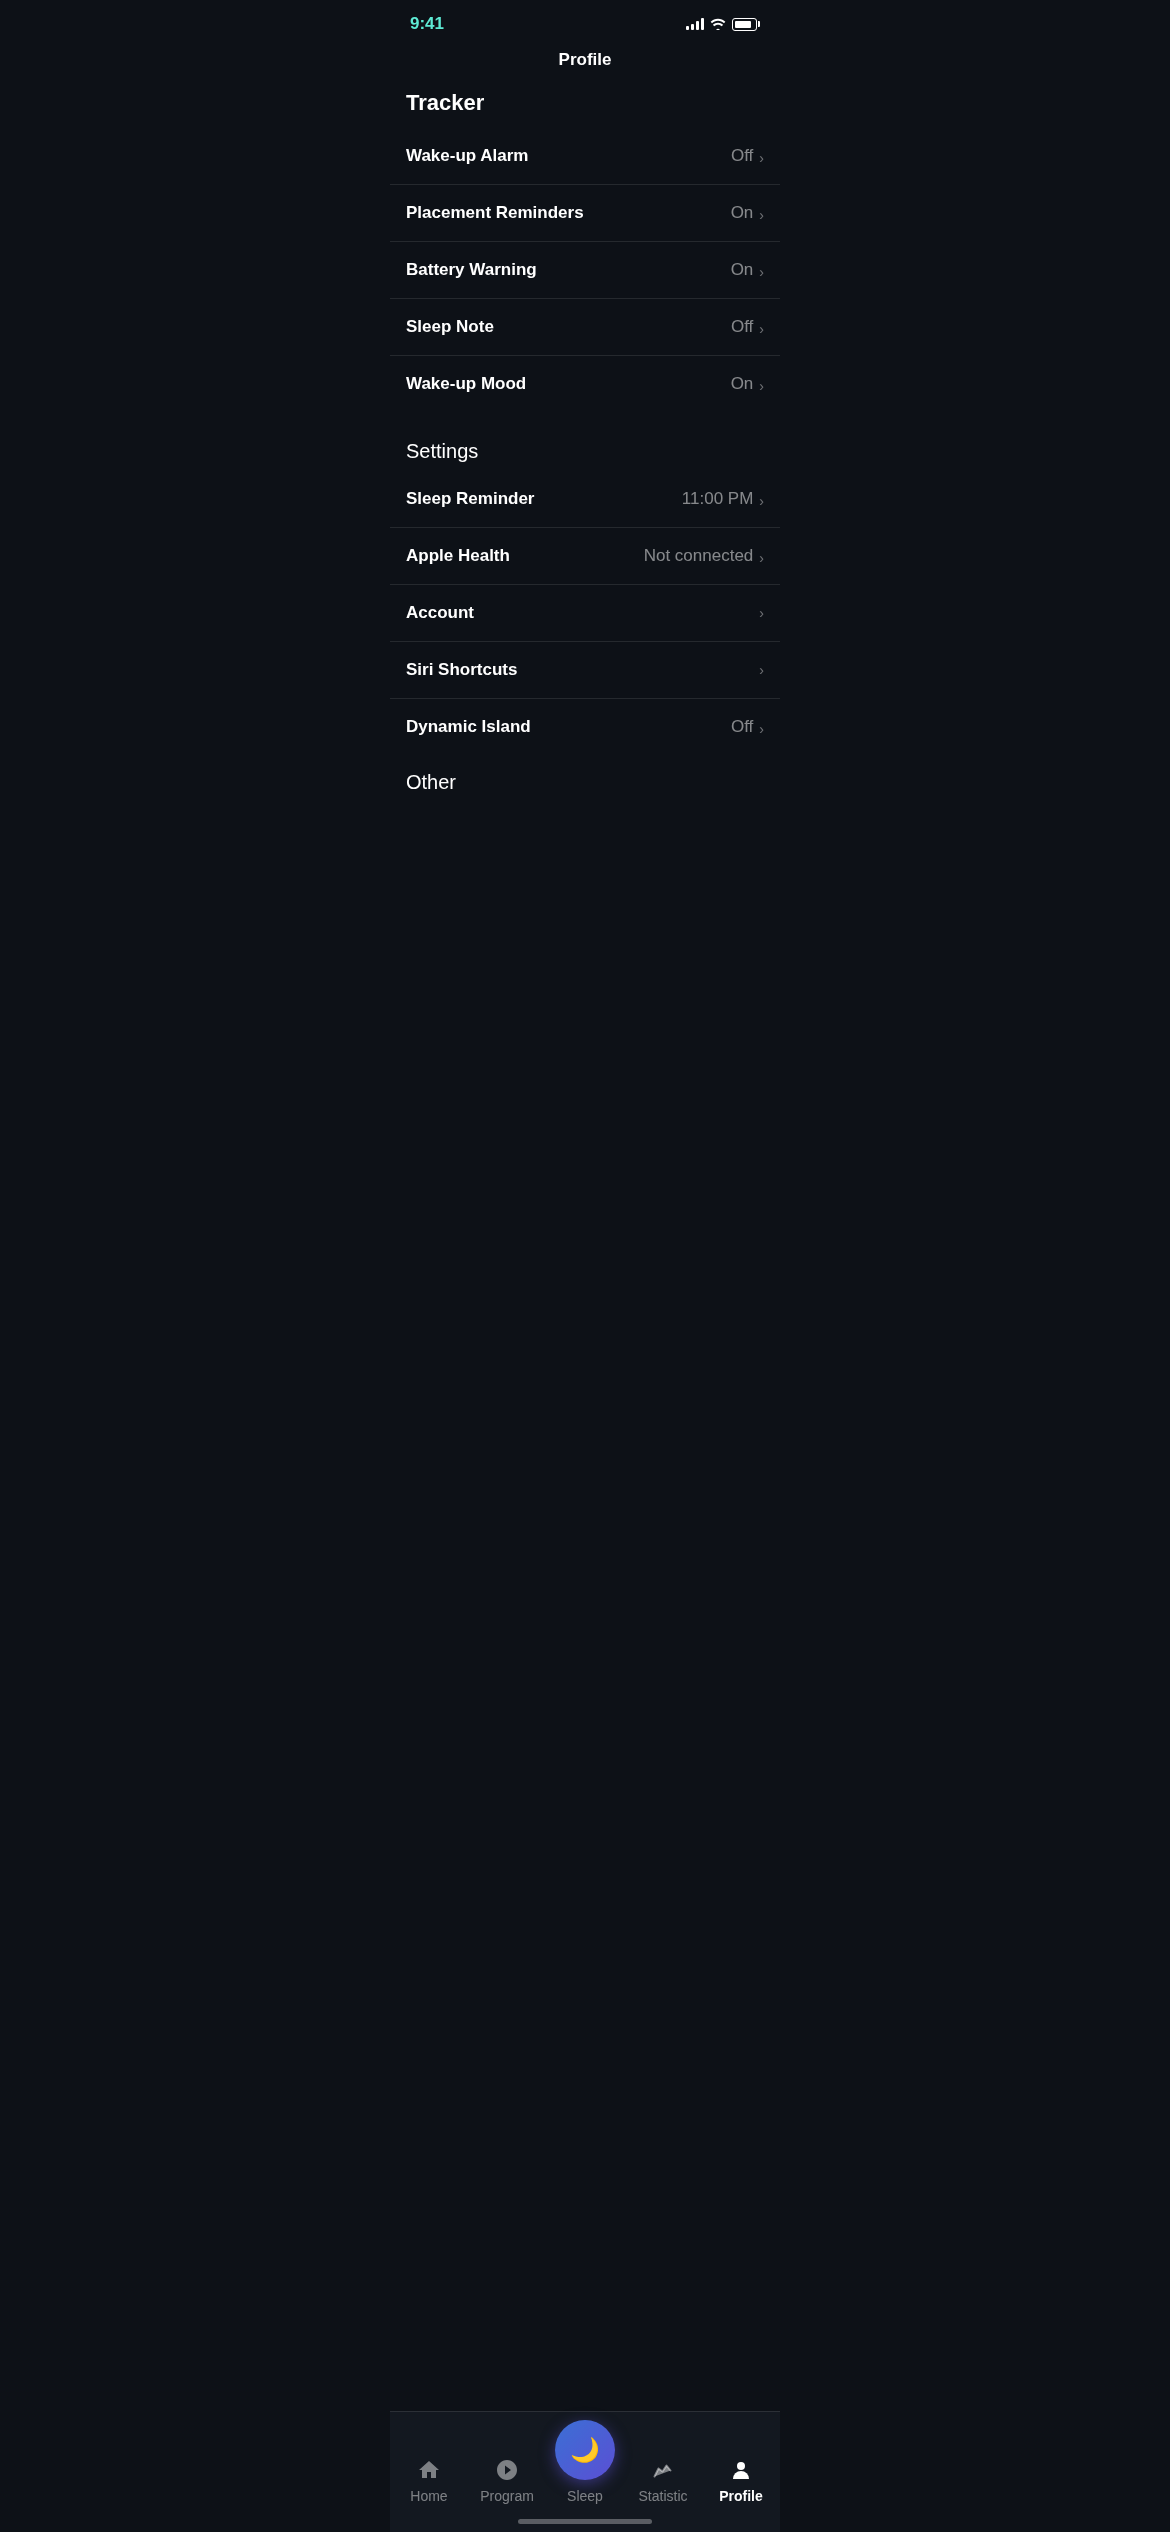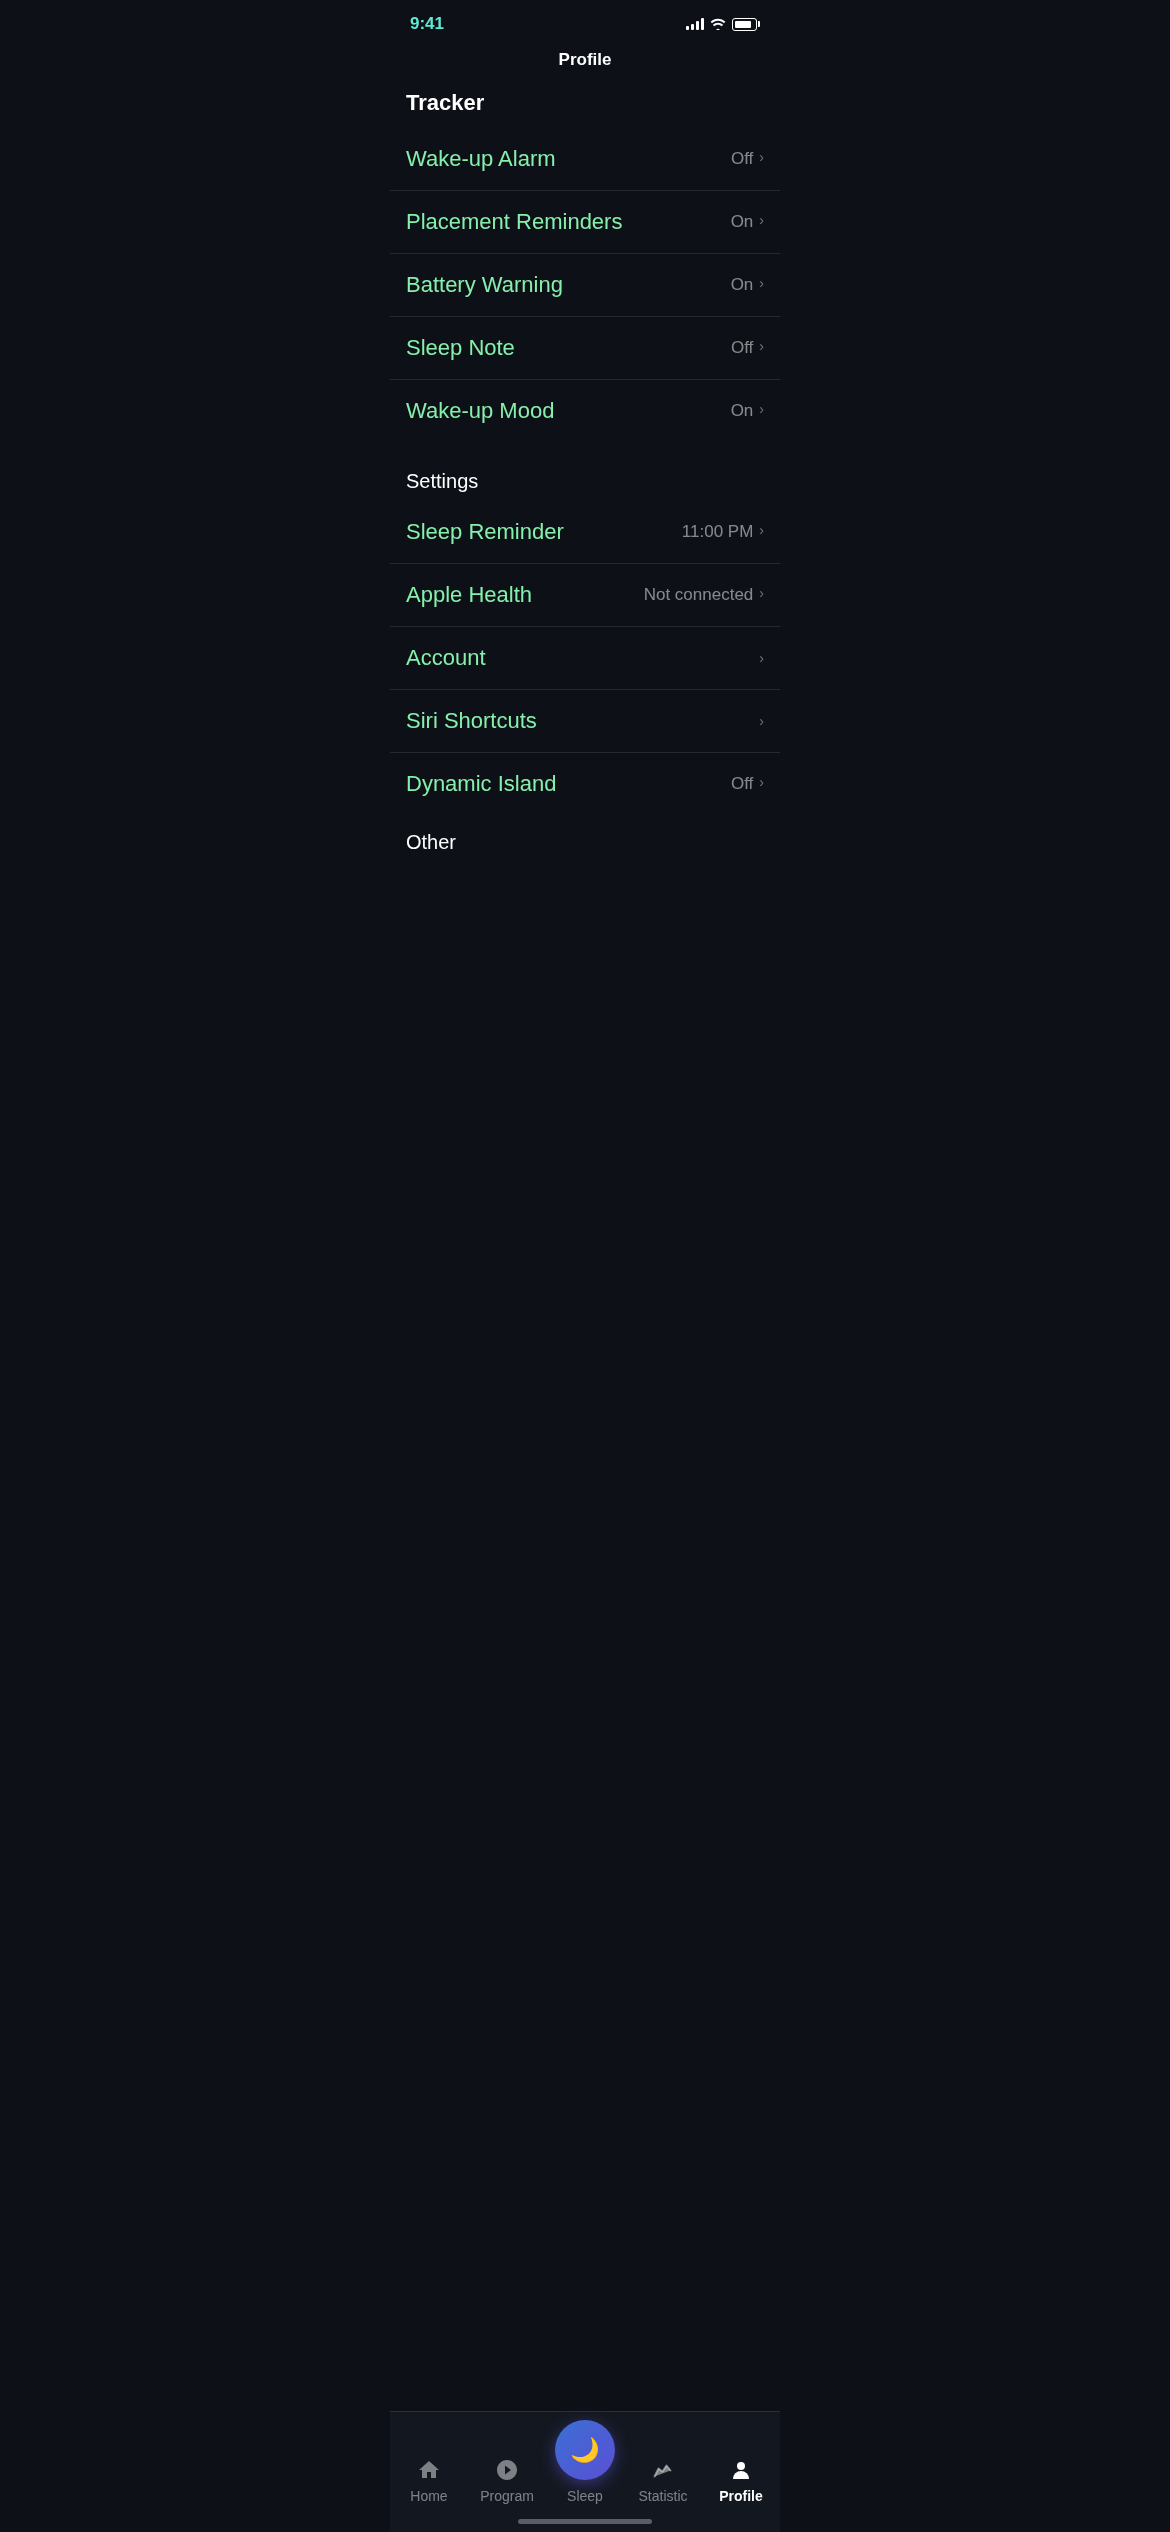--- a/index.html
+++ b/index.html
@@ -120,28 +120,28 @@
       background-color: transparent;
       border-bottom: 0.5px solid rgba(255, 255, 255, 0.1);
       cursor: pointer;
     }
 
     .list-item:last-child {
       border-bottom: none;
     }
 
     .list-item-label {
-      font-size: 22px;
-      color: #86efac;
-      font-weight: 400;
+      font-size: 17px;
+      color: #ffffff;
+      font-weight: 700;
     }
 
     .list-item-value {
       display: flex;
-      align-items: flex-start;
+      align-items: flex-end;
       gap: 4px;
       color: rgba(255, 255, 255, 0.5);
       font-size: 17px;
     }
 
     .chevron {
       color: rgba(255, 255, 255, 0.4);
       font-size: 14px;
       margin-left: 2px;
     }

